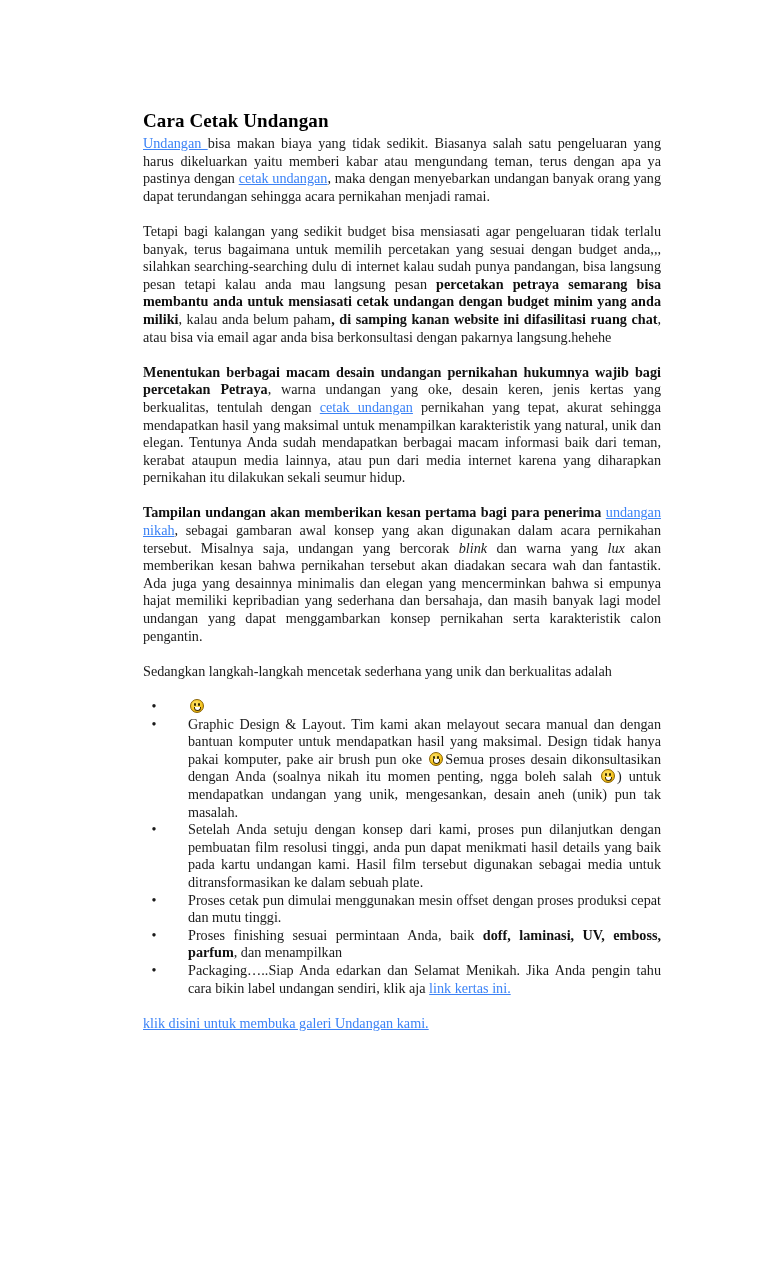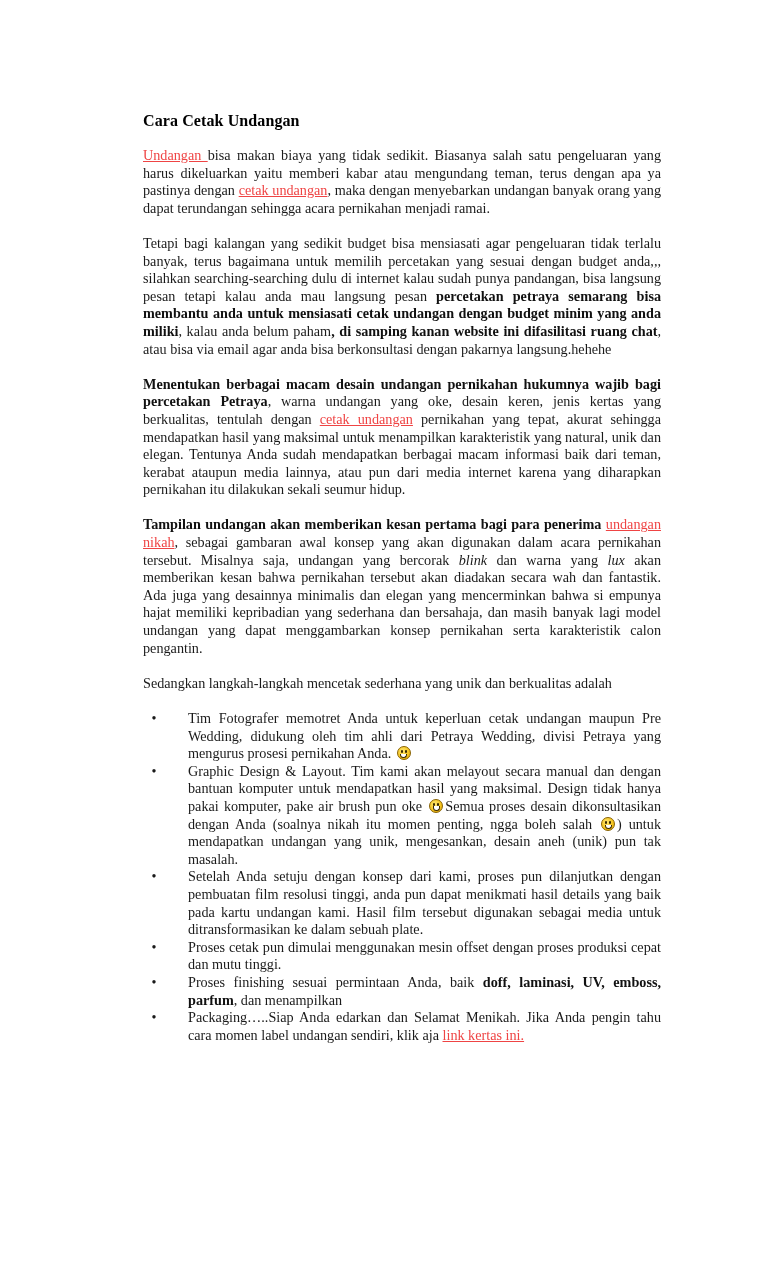--- a/index.html
+++ b/index.html
@@ -16,35 +16,35 @@
       color: #1a1a1a;
     }
     .page {
       position: absolute;
       left: 143px;
       top: 107px;
       width: 518px;
     }
     h1 {
       font-family: "Liberation Serif", serif;
-      font-size: 16px;
+      font-size: 19px;
       font-weight: bold;
-      margin: 0 0 12px 0;
+      margin: 0 0 0 0;
       line-height: 28px;
       color: #000;
       letter-spacing: 0.1px;
     }
     p {
       font-size: 14.2px;
       line-height: 17.6px;
       margin: 0 0 17.6px 0;
       text-align: justify;
     }
     a {
-      color: #ef4444;
+      color: #3b82f6;
       text-decoration: underline;
     }
     b { font-weight: bold; color: #111; }
     ul {
       list-style: none;
       margin: 0 0 17.6px 0;
       padding: 0;
     }
     ul li {
       position: relative;
@@ -108,26 +108,27 @@
 
   <p><span>Tetapi bagi kalangan yang sedikit budget bisa mensiasati agar pengeluaran tidak terlalu banyak, terus bagaimana untuk memilih percetakan yang sesuai dengan budget anda,,, silahkan searching-searching dulu di internet kalau sudah punya pandangan, bisa langsung pesan tetapi kalau anda mau langsung pesan </span><b>percetakan petraya semarang bisa membantu anda untuk mensiasati cetak undangan dengan budget minim yang anda miliki</b><span>, kalau anda belum paham</span><b>, di samping kanan website ini difasilitasi ruang chat</b><span>, atau bisa via email agar anda bisa berkonsultasi dengan pakarnya langsung.hehehe</span></p>
 
   <p><b>Menentukan berbagai macam desain undangan pernikahan hukumnya wajib bagi percetakan Petraya</b><span>, warna undangan yang oke, desain keren, jenis kertas yang berkualitas, tentulah dengan </span><a href="#">cetak undangan</a><span> pernikahan yang tepat, akurat sehingga mendapatkan hasil yang maksimal untuk menampilkan karakteristik yang natural, unik dan elegan. Tentunya Anda sudah mendapatkan berbagai macam informasi baik dari teman, kerabat ataupun media lainnya, atau pun dari media internet karena yang diharapkan pernikahan itu dilakukan sekali seumur hidup.</span></p>
 
   <p><b>Tampilan undangan akan memberikan kesan pertama bagi para penerima</b><span> </span><a href="#">undangan nikah</a><span>, sebagai gambaran awal konsep yang akan digunakan dalam acara pernikahan tersebut. Misalnya saja, undangan yang bercorak </span><i>blink</i><span> dan warna yang </span><i>lux</i><span> akan memberikan kesan bahwa pernikahan tersebut akan diadakan secara wah dan fantastik. Ada juga yang desainnya minimalis dan elegan yang mencerminkan bahwa si empunya hajat memiliki kepribadian yang sederhana dan bersahaja, dan masih banyak lagi model undangan yang dapat menggambarkan konsep pernikahan serta karakteristik calon pengantin.</span></p>
 
   <p>Sedangkan langkah-langkah mencetak sederhana yang unik dan berkualitas adalah</p>
 
   <ul>
-    <li><span class="bullet">•</span><span>Tim Fotografer memotret Anda untuk keperluan cetak undangan maupun Pre Wedding, didukung oleh tim ahli dari Petraya Wedding, divisi Petraya yang mengurus prosesi pernikahan Anda. </span><span class="emoji"></span></li>
+    <li><span class="bullet">•</span><span class="emoji"></span></li>
 
     <li><span class="bullet">•</span><span>Graphic Design &amp; Layout. Tim kami akan melayout secara manual dan dengan bantuan komputer untuk mendapatkan hasil yang maksimal. Design tidak hanya pakai komputer, pake air brush pun oke </span><span class="emoji grin"></span><span>Semua proses desain dikonsultasikan dengan Anda (soalnya nikah itu momen penting, ngga boleh salah </span><span class="emoji"></span><span>) untuk mendapatkan undangan yang unik, mengesankan, desain aneh (unik) pun tak masalah.</span></li>
 
     <li><span class="bullet">•</span><span>Setelah Anda setuju dengan konsep dari kami, proses pun dilanjutkan dengan pembuatan film resolusi tinggi, anda pun dapat menikmati hasil details yang baik pada kartu undangan kami. Hasil film tersebut digunakan sebagai media untuk ditransformasikan ke dalam sebuah plate.</span></li>
 
     <li><span class="bullet">•</span><span>Proses cetak pun dimulai menggunakan mesin offset dengan proses produksi cepat dan mutu tinggi.</span></li>
 
     <li><span class="bullet">•</span><span>Proses finishing sesuai permintaan Anda, baik </span><b>doff, laminasi, UV, emboss, parfum</b><span>, dan menampilkan</span></li>
 
-    <li><span class="bullet">•</span><span>Packaging…..Siap Anda edarkan dan Selamat Menikah. Jika Anda pengin tahu cara momen label undangan sendiri, klik aja </span><a href="#">link kertas ini.</a></li>
+    <li><span class="bullet">•</span><span>Packaging…..Siap Anda edarkan dan Selamat Menikah. Jika Anda pengin tahu cara bikin label undangan sendiri, klik aja </span><a href="#">link kertas ini.</a></li>
   </ul>
 
+  <p><a href="#">klik disini untuk membuka galeri Undangan kami.</a></p>
 </div>
 
 </body></html>

